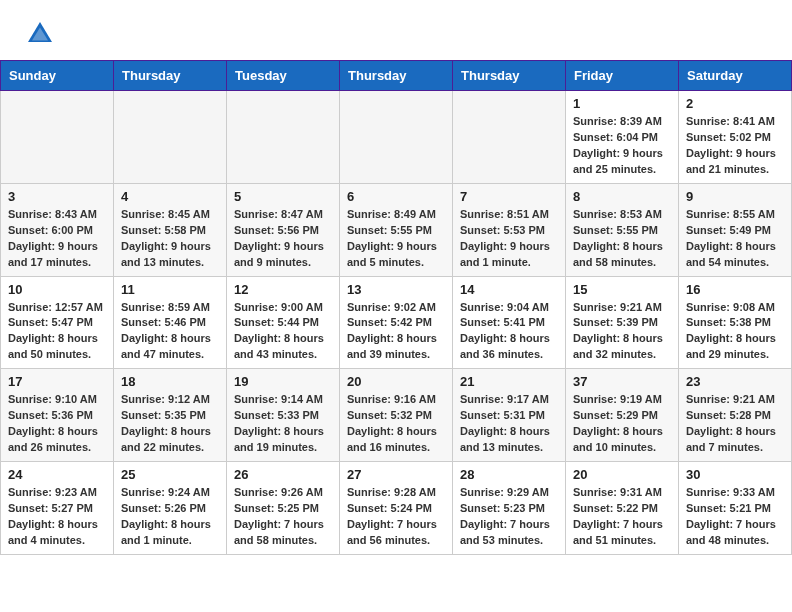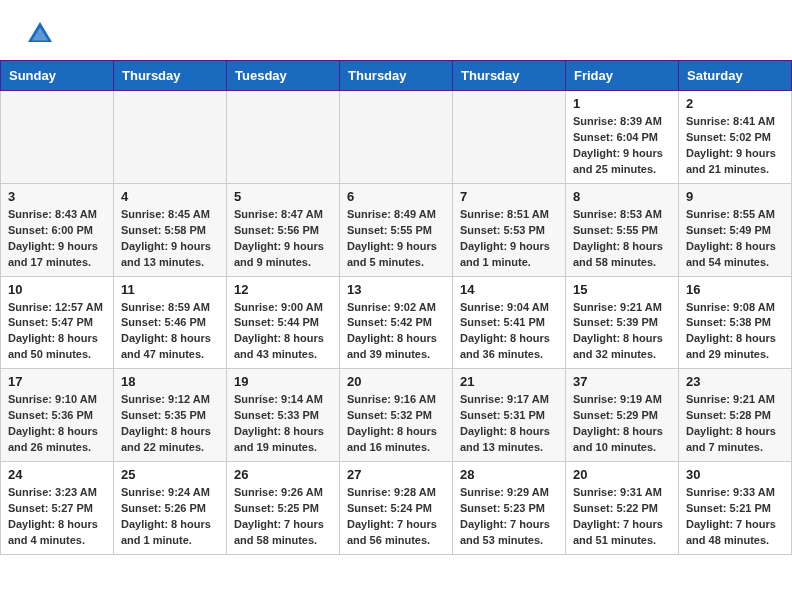--- a/index.html
+++ b/index.html
@@ -253,21 +253,21 @@
           <div class="day-num">23</div>
           <div class="day-info">Sunrise: 9:21 AM
 Sunset: 5:28 PM
 Daylight: 8 hours
 and 7 minutes.</div>
         </td>
       </tr>
       <tr class="row-white">
         <td>
           <div class="day-num">24</div>
-          <div class="day-info">Sunrise: 3:23 AM
+          <div class="day-info">Sunrise: 9:23 AM
 Sunset: 5:27 PM
 Daylight: 8 hours
 and 4 minutes.</div>
         </td>
         <td>
           <div class="day-num">25</div>
           <div class="day-info">Sunrise: 9:24 AM
 Sunset: 5:26 PM
 Daylight: 8 hours
 and 1 minute.</div>

